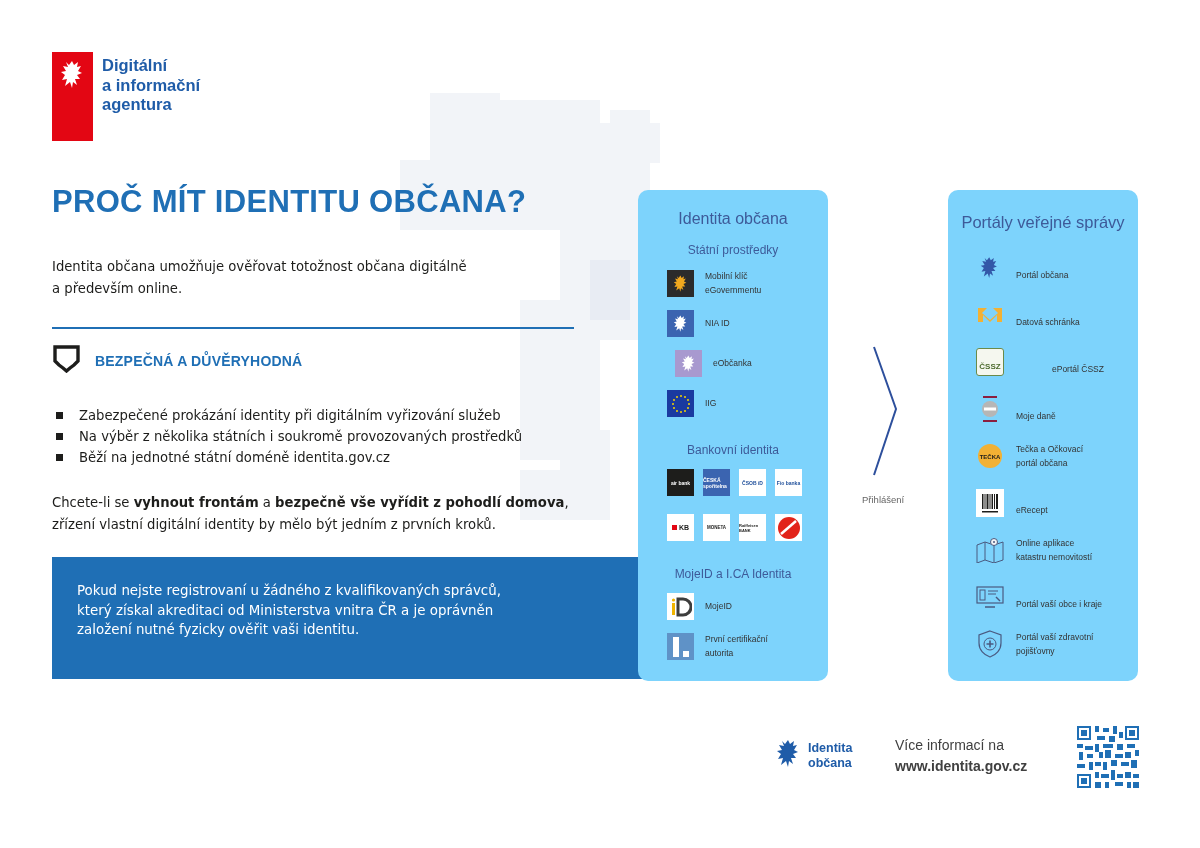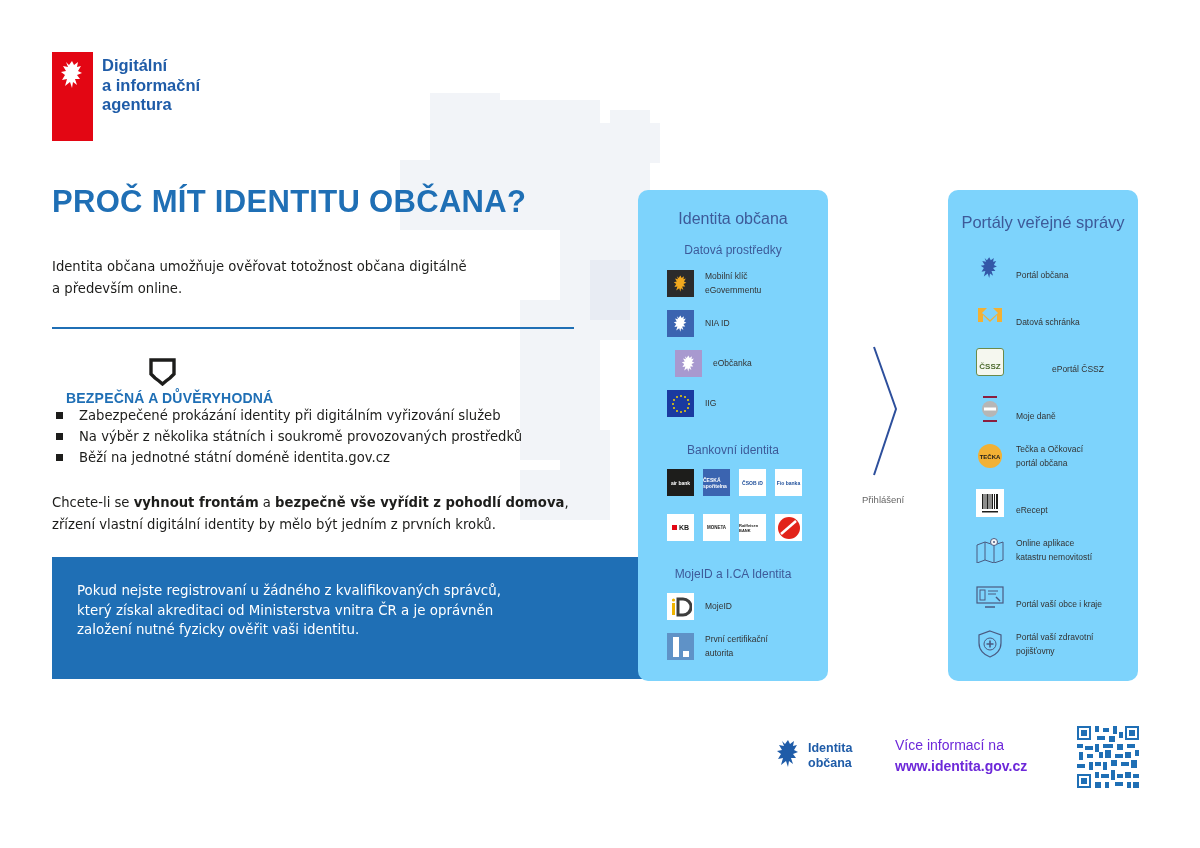--- a/index.html
+++ b/index.html
@@ -14,21 +14,21 @@
   .logo { position: absolute; left: 52px; top: 52px; display: flex; align-items: flex-start; }
   .logo-red { width: 41px; height: 89px; background: #e30613; display: flex; justify-content: center; padding-top: 8px; }
   .logo-text { margin-left: 9px; margin-top: 4px; color: #1f5ca8; font-family: "Liberation Sans", sans-serif; font-weight: bold; font-size: 16.5px; line-height: 19.5px; }
 
   
   .title { position: absolute; left: 52px; top: 184px; font-family: "Liberation Sans", sans-serif; font-weight: bold; font-size: 31px; color: #1f6fb5; letter-spacing: 0.3px; }
   .intro { position: absolute; left: 52px; top: 256px; font-family: "DejaVu Sans", sans-serif; font-size: 13.2px; line-height: 22px; color: #1d1d1b; }
 
   .divider { position: absolute; left: 52px; top: 327px; width: 522px; height: 2px; background: #1f6fb5; }
 
-  .feature-head { position: absolute; left: 52px; top: 357px; display: flex; align-items: center; flex-direction: column; }
+  .feature-head { position: absolute; left: 52px; top: 344px; display: flex; align-items: center; }
   .feature-title { margin-left: 14px; font-family: "Liberation Sans", sans-serif; font-weight: bold; font-size: 14px; color: #1f6fb5; letter-spacing: 0.2px; }
 
   .bullets { position: absolute; left: 56px; top: 405px; list-style: none; }
   .bullets li { font-size: 13.2px; line-height: 21px; display: flex; align-items: center; }
   .bullets li .sq { width: 7px; height: 7px; background: #1d1d1b; margin-right: 16px; flex: none; }
 
   .cta { position: absolute; left: 52px; top: 492px; font-size: 13.2px; line-height: 22px; }
   .cta b { font-weight: bold; }
 
   .info-box { position: absolute; left: 52px; top: 557px; width: 624px; height: 122px; background: #1f6fb5; padding: 24px 24px 0 25px; color: #ffffff; font-family: "DejaVu Sans", sans-serif; font-size: 13.4px; line-height: 19.5px; }
@@ -49,21 +49,21 @@
   .portal { position: absolute; left: 28px; display: flex; align-items: flex-end; }
   .portal .ic { width: 28px; height: 28px; flex: none; display: flex; align-items: center; justify-content: center; }
   .portal .lbl { margin-left: 12px; font-family: "Liberation Sans", sans-serif; font-size: 8.5px; line-height: 13.5px; color: #333; }
 
   .arrow { position: absolute; left: 870px; top: 345px; }
   .arrow-label { position: absolute; left: 862px; top: 494px; font-family: "Liberation Sans", sans-serif; font-size: 9.5px; color: #666; }
 
   
   .footer-brand { position: absolute; left: 776px; top: 738px; display: flex; align-items: center; }
   .footer-brand .txt { margin-left: 6px; color: #1f5ca8; font-family: "Liberation Sans", sans-serif; font-weight: bold; font-size: 12.5px; line-height: 15px; }
-  .more-info { position: absolute; left: 895px; top: 735px; color: #6d28d9; font-family: "Liberation Sans", sans-serif; }
+  .more-info { position: absolute; left: 895px; top: 735px; color: #404040; font-family: "Liberation Sans", sans-serif; }
   .more-info .l1 { font-size: 14px; line-height: 20px; }
   .more-info .l2 { font-size: 14px; font-weight: bold; line-height: 22px; }
   .qr { position: absolute; left: 1077px; top: 726px; width: 62px; height: 62px; }
 </style>
 </head>
 <body>
 
 <div class="bg-pattern">
   <div style="left:430px;top:93px;width:70px;height:30px;"></div>
   <div style="left:500px;top:100px;width:100px;height:30px;"></div>
@@ -127,21 +127,21 @@
 </div>
 
 <div class="info-box">
   <div>Pokud nejste registrovaní u žádného z kvalifikovaných správců,</div>
   <div>který získal akreditaci od Ministerstva vnitra ČR a je oprávněn</div>
   <div>založení nutné fyzicky ověřit vaši identitu.</div>
 </div>
 
 <div class="card card-left">
   <div class="card-title" style="top:20px;">Identita občana</div>
-  <div class="card-sub" style="top:53px;">Datová prostředky</div>
+  <div class="card-sub" style="top:53px;">Státní prostředky</div>
 
   <div class="prov" style="top:80px;">
     <span class="ic" style="background:#2b2b2b;">
       <svg width="16" height="18" viewBox="0 0 26 30">
           <path d="M6 2 L9 5 L12 1 L14 5 L18 2 L17 7 L21 6 L18 11 L22 13 L17 15 L20 19 L15 19 L17 25 L13 22 L12 28 L10 22 L5 26 L7 19 L2 20 L5 15 L1 12 L6 11 L3 6 L8 7 Z" fill="#f0a81e"></path>
         </svg>
     </span>
     <span class="lbl">
         <span style="display:block">Mobilní klíč</span>
         <span style="display:block">eGovernmentu</span>

